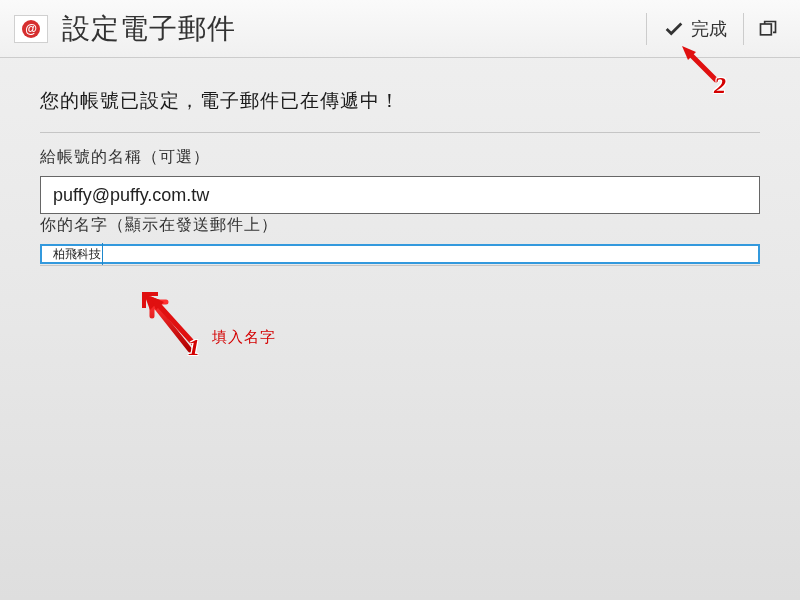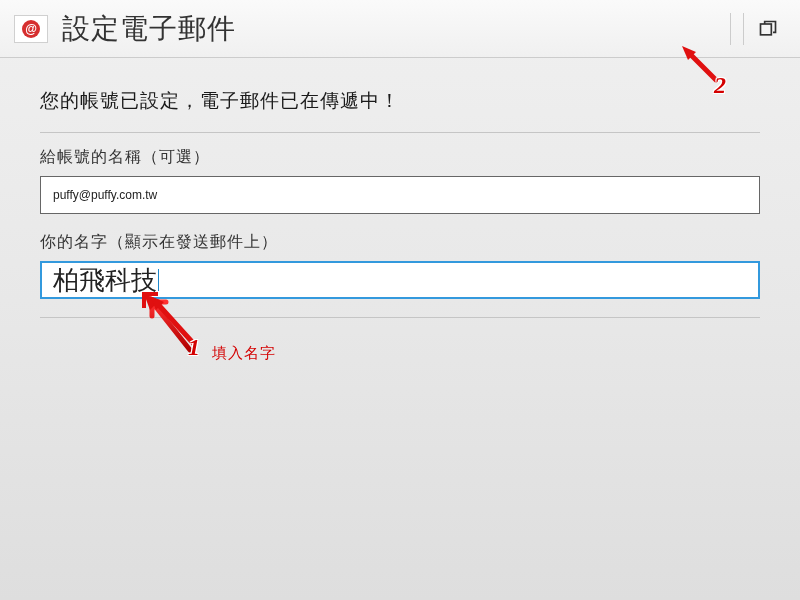--- a/index.html
+++ b/index.html
@@ -94,43 +94,43 @@
       color: #333;
       margin-bottom: 8px;
       letter-spacing: 1px;
     }
     .text-input {
       width: 100%;
       height: 38px;
       border: 1px solid #666;
       background: #fff;
       padding: 0 12px;
-      font-size: 12px;
+      font-size: 18px;
       color: #222;
       outline: none;
       font-family: inherit;
     }
     .field-group {
-      margin-bottom: 18px;
+      margin-bottom: 1px;
     }
     .cursor {
       display: inline-block;
       width: 1px;
       height: 22px;
       background: #1e88cc;
       vertical-align: middle;
       margin-left: 1px;
     }
     .input-display {
       width: 100%;
-      height: 38px;
+      height: 20px;
       border: 2px solid #3399dd;
       background: #fff;
       padding: 0 11px;
-      font-size: 26px;
+      font-size: 12px;
       color: #222;
       display: flex;
       align-items: center;
     }
     
     .annotation {
       position: absolute;
       pointer-events: none;
     }
     .anno-number {
@@ -150,20 +150,26 @@
 </head>
 <body>
 
 <div class="header">
   <div class="app-icon">
     <div class="app-icon-inner">@</div>
   </div>
   <div class="header-title">設定電子郵件</div>
   <div class="header-actions">
     <div class="action-divider"></div>
+    <div class="done-button">
+      <svg width="22" height="22" viewBox="0 0 24 24">
+          <path d="M4 12 L9 17 L20 6" stroke="#333" stroke-width="3" fill="none"></path>
+        </svg>
+      <span>完成</span>
+    </div>
     <div class="action-divider"></div>
     <div class="expand-button">
       <svg width="20" height="20" viewBox="0 0 24 24">
         <rect x="3" y="6" width="13" height="13" stroke="#333" stroke-width="2" fill="none"></rect>
         <path d="M8 6 V3 H21 V16 H18" stroke="#333" stroke-width="2" fill="none"></path>
       </svg>
     </div>
   </div>
 </div>
 
@@ -198,19 +204,19 @@
     <path d="M50 60 L12 12 M12 12 L12 26 M12 12 L26 12" stroke="url(#arr1)" stroke-width="5" fill="none" stroke-linecap="round" stroke-linejoin="round"></path>
     <path d="M6 6 L18 6 L18 2 L2 2 L2 18 L6 18 Z" fill="#e01010" transform="rotate(0 10 10)"></path>
     <polygon points="4,4 20,10 10,20" fill="#e01010"></polygon>
   </svg>
 </div>
 <svg class="annotation" style="left:142px; top:288px;" width="70" height="70">
   <polygon points="8,8 22,14 14,22" fill="#e01010"></polygon>
   <line x1="14" y1="14" x2="52" y2="56" stroke="#e01010" stroke-width="5" stroke-linecap="round"></line>
 </svg>
 <div class="annotation anno-number" style="left:188px; top:334px;">1</div>
-<div class="annotation anno-text" style="left:212px; top:344px;">填入名字</div>
+<div class="annotation anno-text" style="left:212px; top:328px;">填入名字</div>
 
 <svg class="annotation" style="left:674px; top:38px;" width="50" height="50">
   <polygon points="8,8 22,14 14,22" fill="#e01010"></polygon>
   <line x1="14" y1="14" x2="42" y2="42" stroke="#e01010" stroke-width="5" stroke-linecap="round"></line>
 </svg>
 <div class="annotation anno-number" style="left:714px; top:72px;">2</div>
 
 </body></html>

